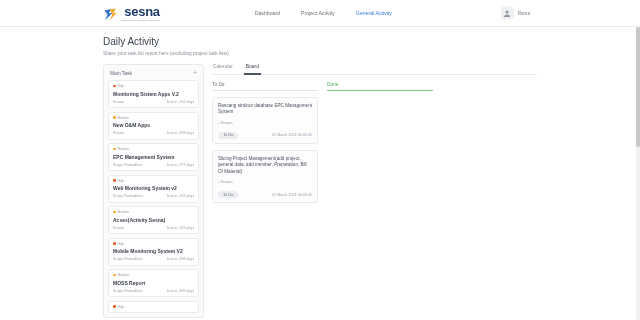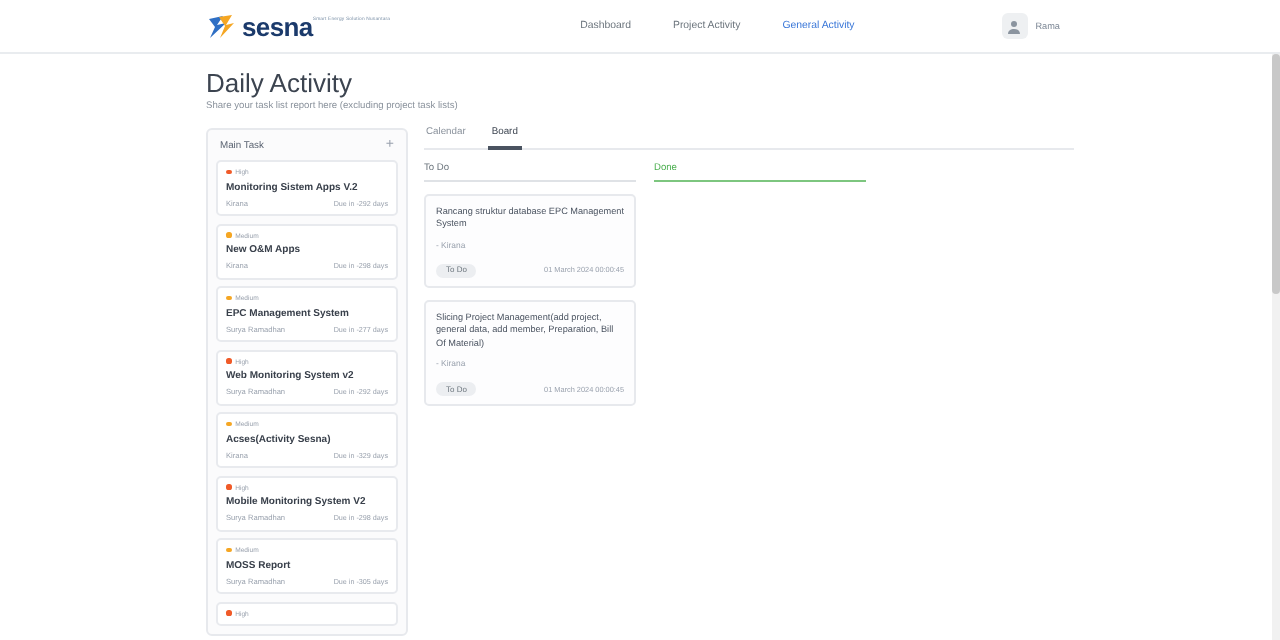--- a/index.html
+++ b/index.html
@@ -27,21 +27,21 @@
   }
   .brand-mark { width: 15px; height: 13px; position: relative; flex: none; }
   .brand-text {
     font-size: 13px; font-weight: 700; color: #1b3a6b;
     letter-spacing: -0.3px; line-height: 1;
   }
   .brand-sub {
     font-size: 2.4px; color: #7a8fa6; letter-spacing: 0.1px;
     margin-top: 1px; white-space: nowrap;
   }
-  .brand-texts { display: flex; flex-direction: row; text-align: right; }
+  .brand-texts { display: flex; flex-direction: column; text-align: right; }
 
   .nav-links {
     display: flex; align-items: center; gap: 21px;
     margin-left: 95px;
   }
   .nav-link {
     font-size: 5.2px; color: #6c757d; white-space: nowrap; cursor: pointer;
   }
   .nav-link.active { color: #3a77d8; }
 
@@ -53,21 +53,21 @@
     width: 13px; height: 13px; border-radius: 3px; background: #eef0f2;
     display: flex; align-items: center; justify-content: center;
   }
   .avatar svg { width: 8px; height: 8px; }
   .nav-user-name { font-size: 4.6px; color: #7b8694; }
 
   
   .page { padding: 8px 0 0 0; }
   .page-inner { margin: 0 103px 0 103px; }
 
-  .page-title { font-size: 13px; color: #3c4450; font-weight: 400; line-height: 14px; }
+  .page-title { font-size: 10px; color: #3c4450; font-weight: 400; line-height: 14px; }
   .page-sub { font-size: 4.8px; color: #8a929c; margin-top: 1px; line-height: 7px; }
 
   .content {
     display: flex; gap: 8px; margin-top: 7px; align-items: flex-start;
   }
 
   
   .tasklist {
     width: 101px; flex: none;
     background: #fbfbfc;

